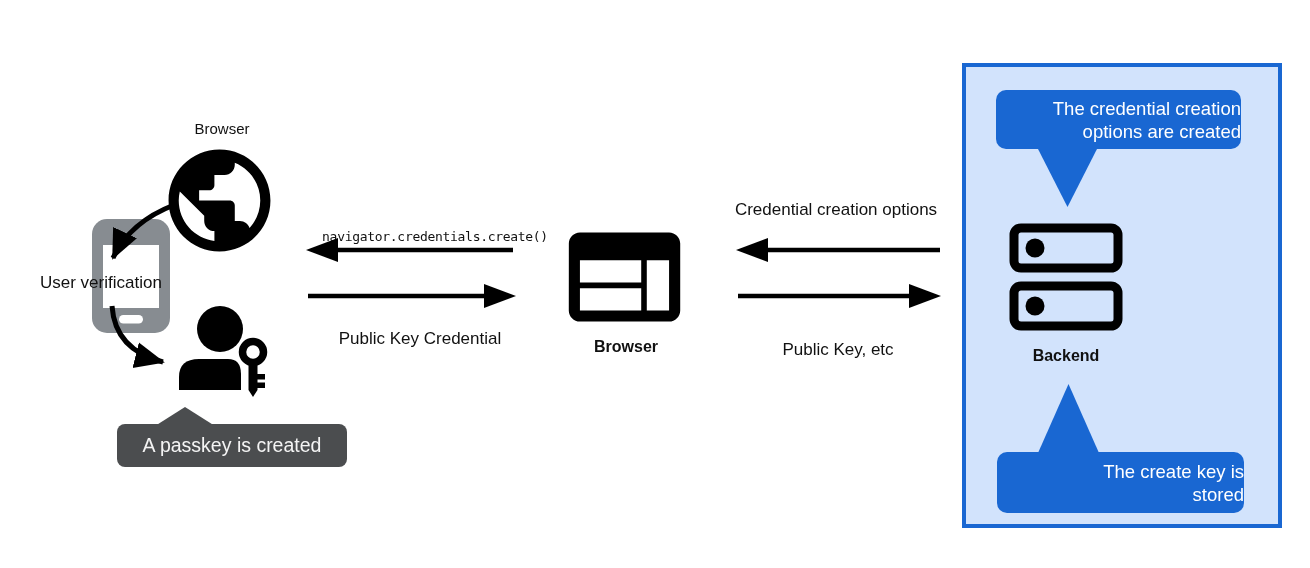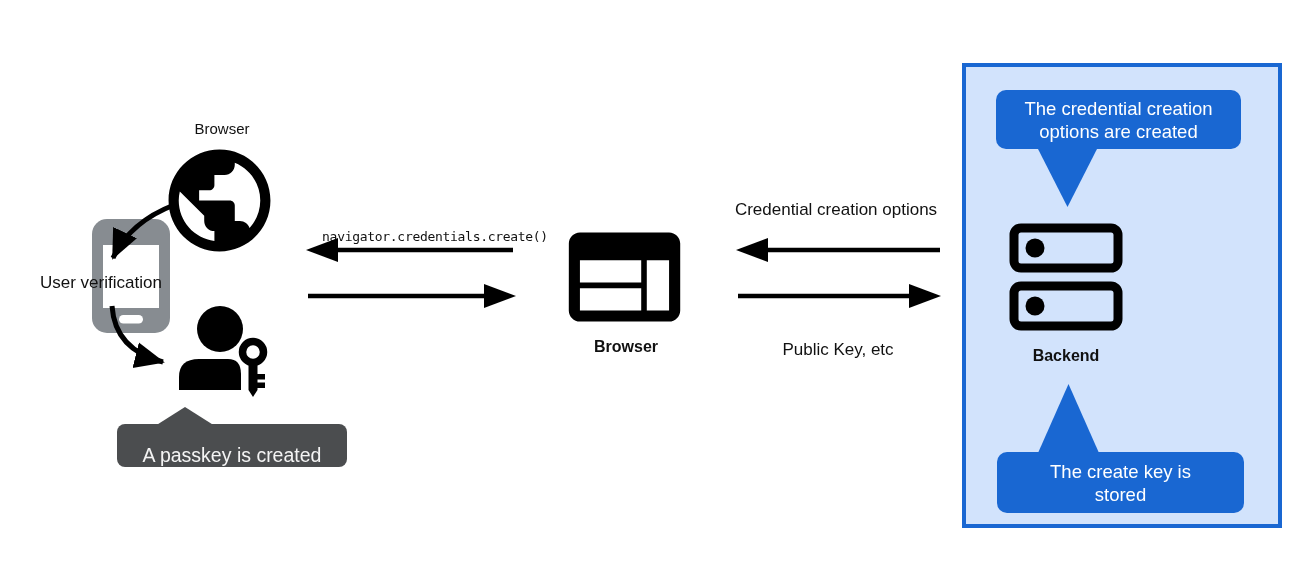--- a/index.html
+++ b/index.html
@@ -22,31 +22,31 @@
   .msg{font-size:17px;}
   .icon-label{font-size:16px;font-weight:bold;}
   
   .panel{
     position:absolute;left:962px;top:63px;width:320px;height:465px;
     background:var(--panel);border:4px solid var(--blue);box-sizing:border-box;
   }
   
   .bubble{
     position:absolute;background:var(--blue);color:#ffffff;border-radius:10px;
-    display:flex;flex-direction:column;align-items:center;justify-content:center;
+    display:flex;flex-direction:column;align-items:flex-end;justify-content:center;
     font-size:18.5px;line-height:23px;text-align:center;
   }
   .pointer{position:absolute;background:var(--blue);}
   .pointer.down{clip-path:polygon(0 0,100% 0,50% 100%);}
   .pointer.up{clip-path:polygon(50% 0,100% 100%,0 100%);}
   
   .tooltip{
     position:absolute;left:117px;top:424px;width:230px;height:43px;border-radius:8px;
     background:var(--gray-callout);color:#f4f4f4;font-size:19.5px;
-    display:flex;align-items:flex-end;justify-content:center;
+    display:flex;align-items:center;justify-content:center;
   }
   .tooltip-pointer{
     position:absolute;left:155px;top:407px;width:60px;height:19px;
     background:var(--gray-callout);clip-path:polygon(50% 0,100% 100%,0 100%);
   }
   svg{display:block;}
   .overlay{position:absolute;left:0;top:0;pointer-events:none;}
 </style>
 </head>
 <body>
@@ -74,20 +74,21 @@
     <path d="M73.5 60 h9 v12 h7.5 v5.5 h-7.5 v3 h7.5 v5.5 h-7.5 v2 L78 95 L73.5 88 z" fill="#000000"></path>
   </svg>
 
   <div class="tooltip-pointer"></div>
   <div class="tooltip">
     <span>A passkey is created</span>
   </div>
 
   <div class="lbl mono centered" style="left:435px;top:203px;font-size:13px;margin-top:27px;">navigator.credentials.create()</div>
 
+  <div class="lbl msg centered" style="left:420px;top:329px;">Public Key Credential</div>
 
   <svg class="abs" style="left:566px;top:229px;" width="117" height="96" viewBox="1.5 3.5 21 17" aria-hidden="true">
     <path fill="#000000" d="M20 4H4c-1.1 0-1.99.9-1.99 2L2 18c0 1.1.9 2 2 2h16c1.1 0 2-.9 2-2V6c0-1.1-.9-2-2-2zm-5 14H4v-4h11v4zm0-5H4V9h11v4zm5 5h-4V9h4v9z"></path>
   </svg>
   <div class="lbl icon-label centered" style="left:626px;top:338px;">Browser</div>
 
   <div class="lbl msg centered" style="left:836px;top:200px;">Credential creation options</div>
   <div class="lbl msg centered" style="left:838px;top:340px;">Public Key, etc</div>
 
   <div class="panel"></div>

